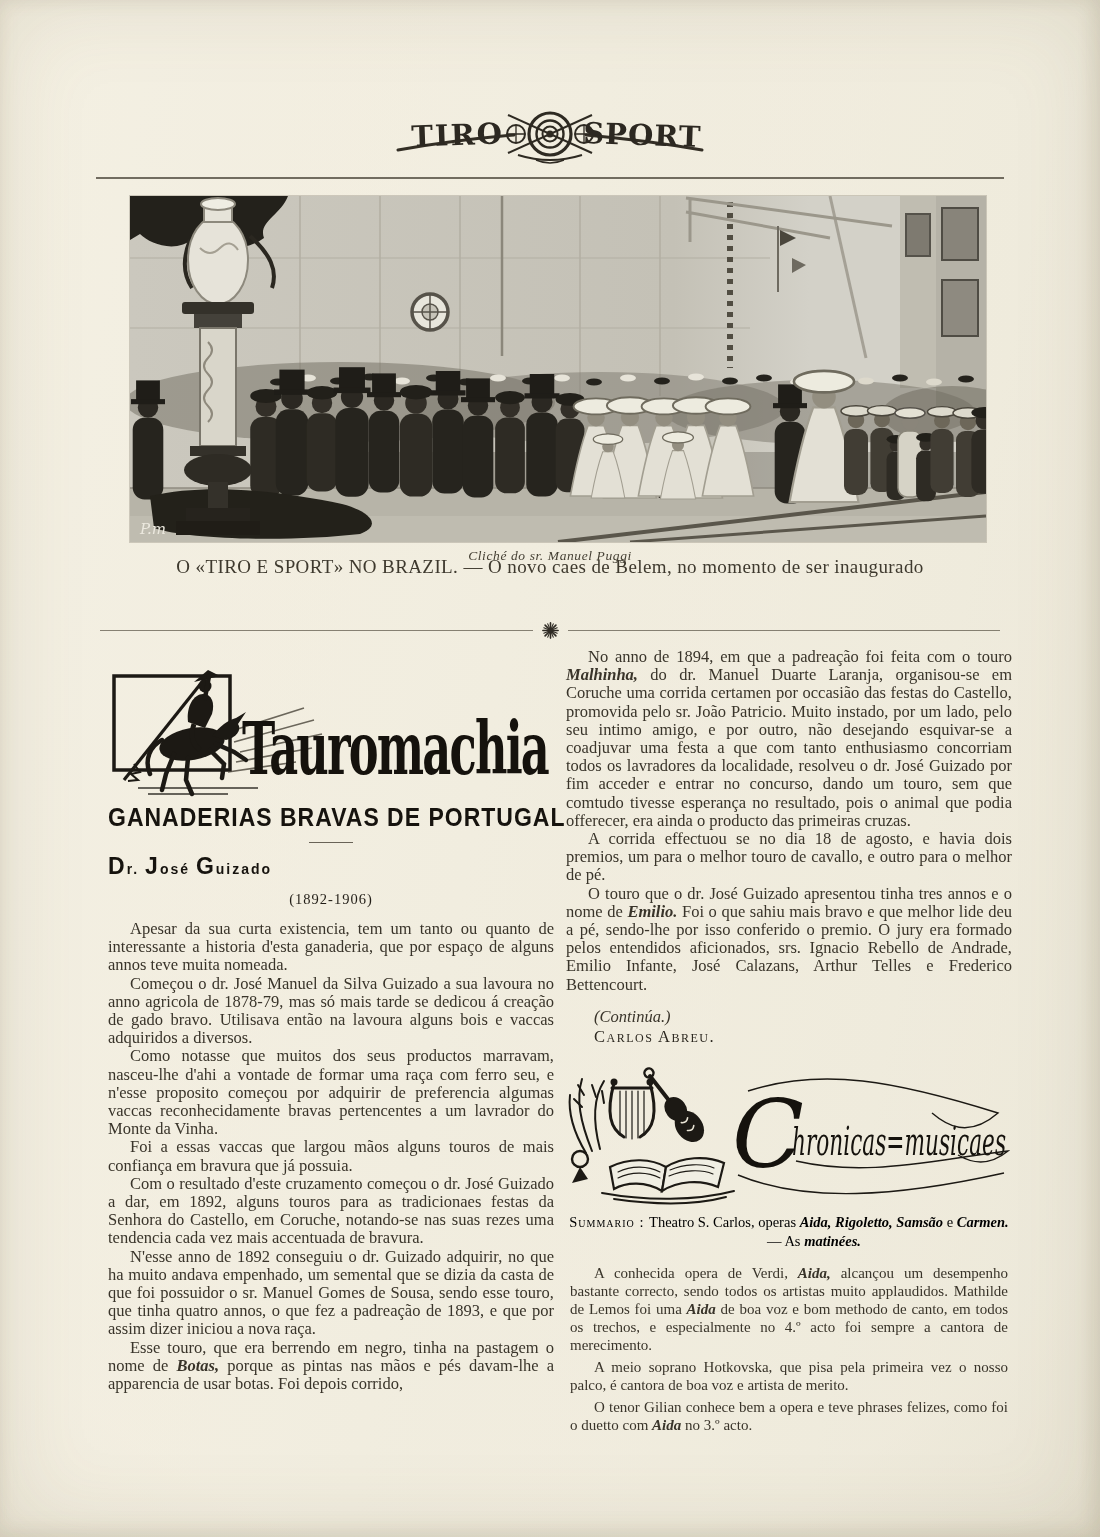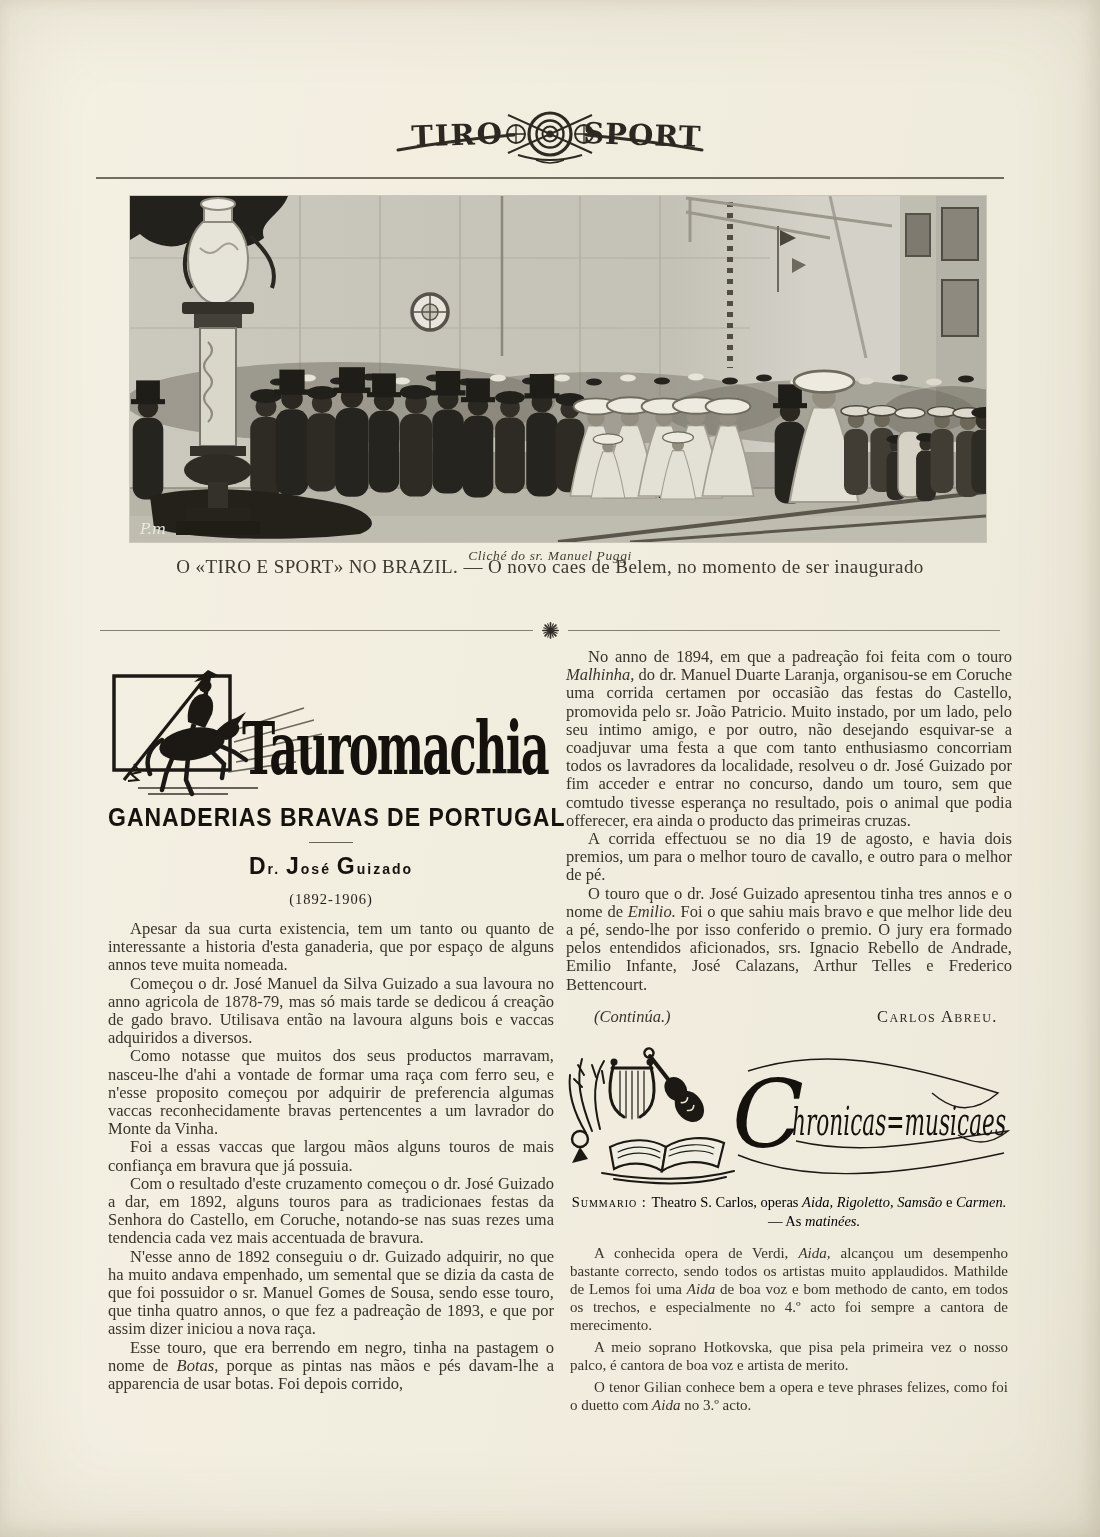--- a/index.html
+++ b/index.html
@@ -25,33 +25,33 @@
   .caption-credit{left:0;right:0;top:548px;text-align:center;font-size:13.5px;font-style:italic;letter-spacing:.6px;color:#443f33;}
   
   .divider{left:100px;right:100px;top:621px;display:flex;align-items:center;}
   .divider .line{flex:1;border-top:1px solid rgba(75,69,56,.65);}
   .divider .star{margin:0 8px;line-height:0;}
   
   .columns{left:108px;top:648px;width:904px;display:grid;grid-template-columns:446px 446px;column-gap:12px;}
   .col{min-width:0;}
   p.body{margin:0;text-indent:22px;text-align:justify;font-size:16.5px;line-height:18.2px;color:#39342a;}
   .col-left p.body:first-of-type{margin-top:12px;}
-  .it{font-style:italic;}
+  .it{font-style:italic;font-weight:bold;}
   .sc{font-variant:small-caps;letter-spacing:1px;}
   
   .tauro-art{height:152px;}
   .ganaderias{margin:4px 0 0;text-align:center;font-family:"Liberation Sans",sans-serif;font-weight:700;
     font-size:23px;letter-spacing:1px;color:#16130e;white-space:nowrap;transform:scaleY(1.12);}
   .mini-rule{width:44px;border-top:1.5px solid rgba(70,64,52,.8);margin:11px auto 0;}
-  .byline{margin:10px 0 0;text-align:center;font-family:"Liberation Sans",sans-serif;font-weight:700;
+  .byline{margin:10px 0 0;font-family:"Liberation Sans",sans-serif;font-weight:700;
     letter-spacing:2px;font-size:14px;color:#16130e;}
   .byline .cap{font-size:23px;}
   .years{margin:11px 0 2px;text-align:center;font-weight:400;font-size:14.5px;letter-spacing:1px;color:#211d16;}
   
-  .signoff{display:flex;justify-content:space-between;align-items:baseline;margin:13px 0 0;padding:0 14px 0 28px;font-size:16.5px;}
+  .signoff{display:flex;justify-content:space-between;align-items:baseline;margin:13px 0 0;padding:0 14px 0 28px;font-size:16.5px;flex-direction:column;}
   .continua{font-style:italic;color:#39342a;}
   .author{font-variant:small-caps;letter-spacing:1.5px;color:#2c2820;}
   .music-art{margin-top:8px;height:152px;}
   p.summary{margin:6px 0 0;font-size:14.5px;line-height:19px;text-align:center;text-indent:-50px;padding-left:50px;color:#000000;}
   p.music{margin:4px;text-indent:24px;text-align:justify;font-size:15px;line-height:18px;color:#39342a;}
   .music-paras p.music:first-child{margin-top:13px;}
   svg text{user-select:none;}
 </style>
 </head>
 <body>
@@ -298,21 +298,21 @@
     <p class="body"><span>Começou o dr. José Manuel da Silva Guizado a sua lavoura no anno agricola de 1878-79, mas só mais tarde se dedicou á creação de gado bravo. Utilisava então na lavoura alguns bois e vaccas adquiridos a diversos.</span></p>
     <p class="body"><span>Como notasse que muitos dos seus productos marravam, nasceu-lhe d'ahi a vontade de formar uma raça com ferro seu, e n'esse proposito começou por adquirir de preferencia algumas vaccas reconhecidamente bravas pertencentes a um lavrador do Monte da Vinha.</span></p>
     <p class="body"><span>Foi a essas vaccas que largou mãos alguns touros de mais confiança em bravura que já possuia.</span></p>
     <p class="body"><span>Com o resultado d'este cruzamento começou o dr. José Guizado a dar, em 1892, alguns touros para as tradicionaes festas da Senhora do Castello, em Coruche, notando-se nas suas rezes uma tendencia cada vez mais accentuada de bravura.</span></p>
     <p class="body"><span>N'esse anno de 1892 conseguiu o dr. Guizado adquirir, no que ha muito andava empenhado, um semental que se dizia da casta de que foi possuidor o sr. Manuel Gomes de Sousa, sendo esse touro, que tinha quatro annos, o que fez a padreação de 1893, e que por assim dizer iniciou a nova raça.</span></p>
     <p class="body"><span>Esse touro, que era berrendo em negro, tinha na pastagem o nome de </span><span class="it">Botas,</span><span> porque as pintas nas mãos e pés davam-lhe a apparencia de usar botas. Foi depois corrido,</span></p>
   </section>
 
   <section class="col col-right">
     <p class="body"><span>No anno de 1894, em que a padreação foi feita com o touro </span><span class="it">Malhinha,</span><span> do dr. Manuel Duarte Laranja, organisou-se em Coruche uma corrida certamen por occasião das festas do Castello, promovida pelo sr. João Patricio. Muito instado, por um lado, pelo seu intimo amigo, e por outro, não desejando esquivar-se a coadjuvar uma festa a que com tanto enthusiasmo concorriam todos os lavradores da localidade, resolveu o dr. José Guizado por fim acceder e entrar no concurso, dando um touro, sem que comtudo tivesse esperança no resultado, pois o animal que podia offerecer, era ainda o producto das primeiras cruzas.</span></p>
-    <p class="body"><span>A corrida effectuou se no dia 19 de agosto, e havia dois premios, um para o melhor touro de cavallo, e outro para o melhor de pé.</span></p>
+    <p class="body"><span>A corrida effectuou se no dia 18 de agosto, e havia dois premios, um para o melhor touro de cavallo, e outro para o melhor de pé.</span></p>
     <p class="body"><span>O touro que o dr. José Guizado apresentou tinha tres annos e o nome de </span><span class="it">Emilio.</span><span> Foi o que sahiu mais bravo e que melhor lide deu a pé, sendo-lhe por isso conferido o premio. O jury era formado pelos entendidos aficionados, srs. Ignacio Rebello de Andrade, Emilio Infante, José Calazans, Arthur Telles e Frederico Bettencourt.</span></p>
     <div class="signoff">
       <span class="continua">(Continúa.)</span>
       <span class="author">Carlos Abreu.</span>
     </div>
 
     <div class="music-art">
       <svg width="446" height="152" viewBox="0 0 446 152">
         <g stroke="#1c1914" fill="none" stroke-linecap="round">
           <g stroke-width="2">

